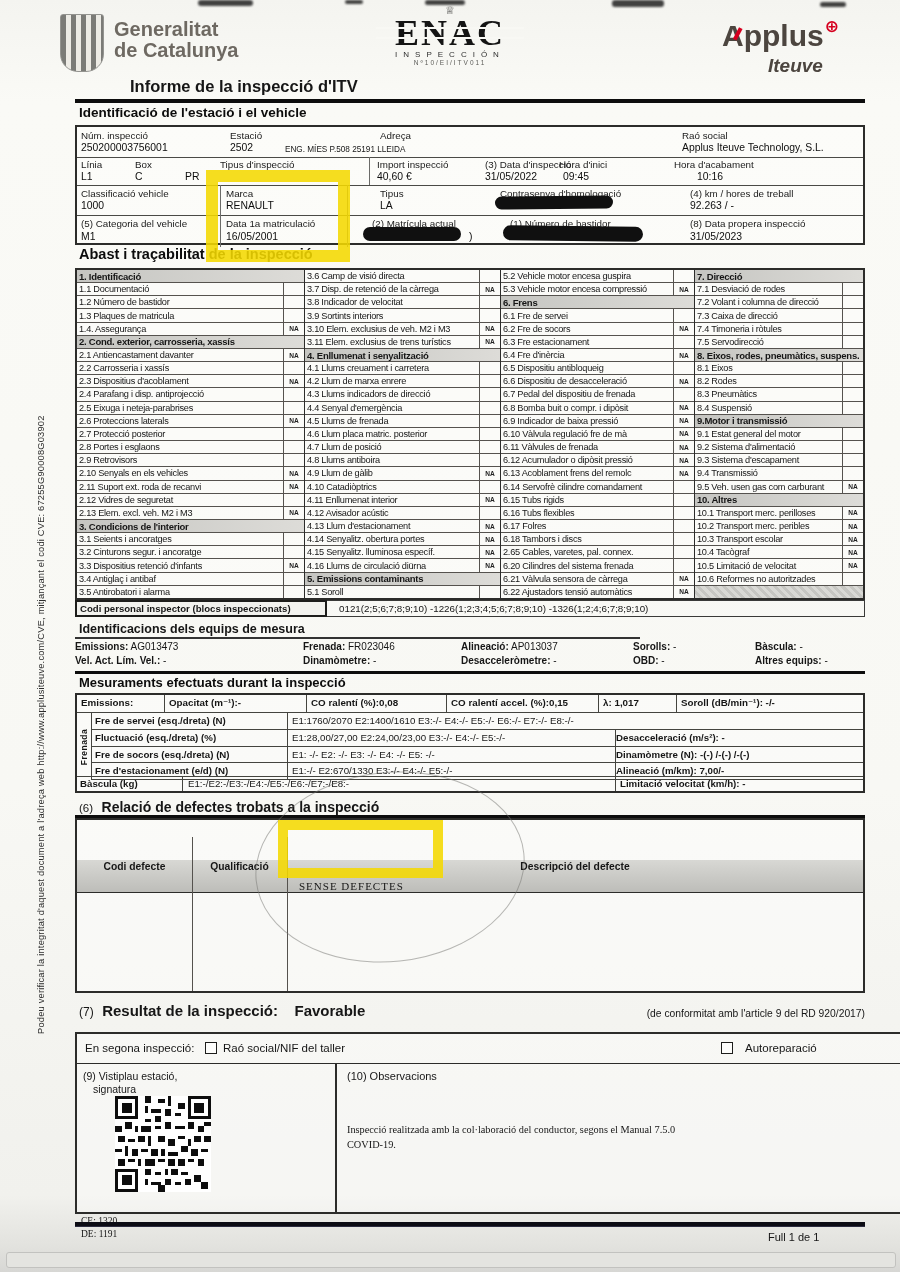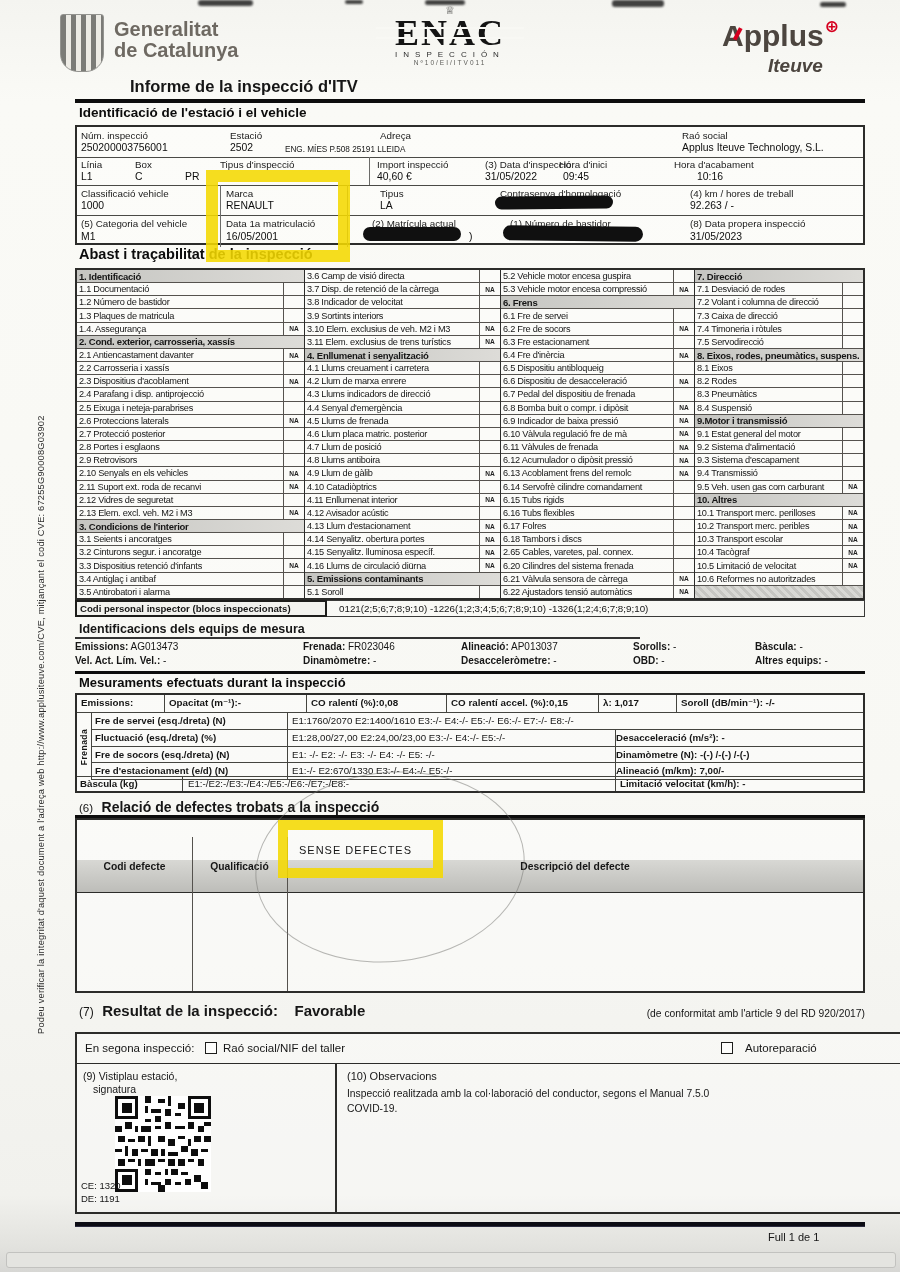--- a/index.html
+++ b/index.html
@@ -61,21 +61,21 @@
   .mes-right.bd{border-left:1px solid #44443f;}
   .mes-bascula{position:absolute;left:0;bottom:0;right:0;height:15.5px;display:flex;border-top:1px solid #44443f;box-sizing:border-box;}
   .bas-label{width:106px;border-right:1px solid #44443f;font-weight:700;font-size:9.7px;padding:1px 3px;box-sizing:border-box;white-space:nowrap;}
   .bas-values{flex:1;font-size:9.7px;padding:1px 5px;white-space:nowrap;}
   .bas-right{width:248px;border-left:1px solid #44443f;font-size:9.7px;font-weight:600;padding:1px 4px;box-sizing:border-box;white-space:nowrap;}
   
   .def-table{position:absolute;left:75px;top:818px;width:790px;height:175px;border:2px solid #2c2c2a;box-sizing:border-box;background:rgba(255,255,255,.4);}
   .def-head{position:absolute;left:0;top:0;width:100%;height:33px;background:linear-gradient(180deg,#d8d8d4,#bdbdb9);border-bottom:1.5px solid #2c2c2a;box-sizing:border-box;margin-top:40px;}
   .def-col{position:absolute;top:1px;font-weight:700;font-size:10.3px;text-align:center;}
   .def-vline{position:absolute;top:17px;bottom:0;width:1px;background:#55524e;}
-  .mono{font-family:Liberation Sans, sans-serif;}
+  .mono{font-family:Liberation Serif, serif;margin-top:36px;}
   
   .hl-rect{position:absolute;border-style:solid;border-color:rgba(244,216,0,.88);z-index:6;pointer-events:none;}
   .redact{position:absolute;background:#101010;z-index:5;}
   .pen-circle{position:absolute;border:1.6px solid rgba(115,115,112,.5);border-radius:50%;transform:rotate(-6deg);z-index:4;}
   .chk{width:12px;height:12px;border:1.7px solid #1d1d1b;display:inline-block;background:#fdfdfb;box-sizing:border-box;}
   .smudge{position:absolute;background:#151515;border-radius:3px;filter:blur(1px);opacity:.8;}
   .cve-vert{position:absolute;left:36px;top:238px;height:796px;writing-mode:vertical-rl;transform:rotate(180deg);font-size:9.3px;color:#2c2c2c;white-space:nowrap;letter-spacing:.2px;}
   .footer-box{position:absolute;left:75px;top:1032px;width:894px;height:182px;border:2px solid #2c2c2a;box-sizing:border-box;background:rgba(255,255,255,.35);}
 </style>
 </head>

